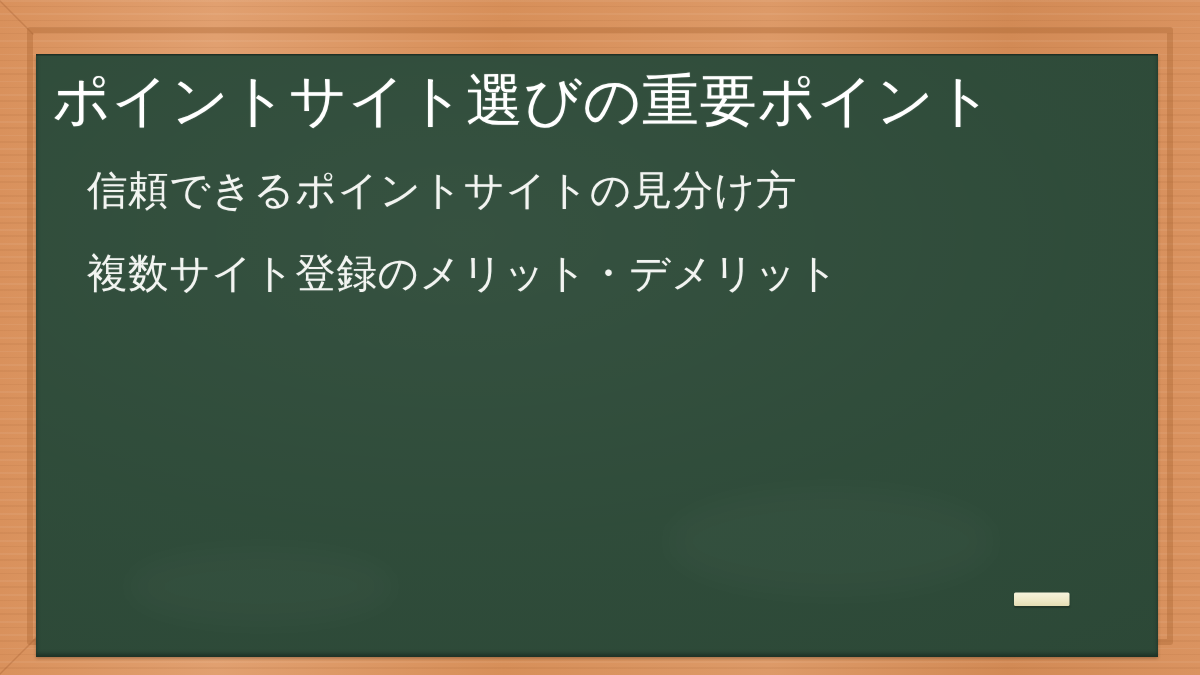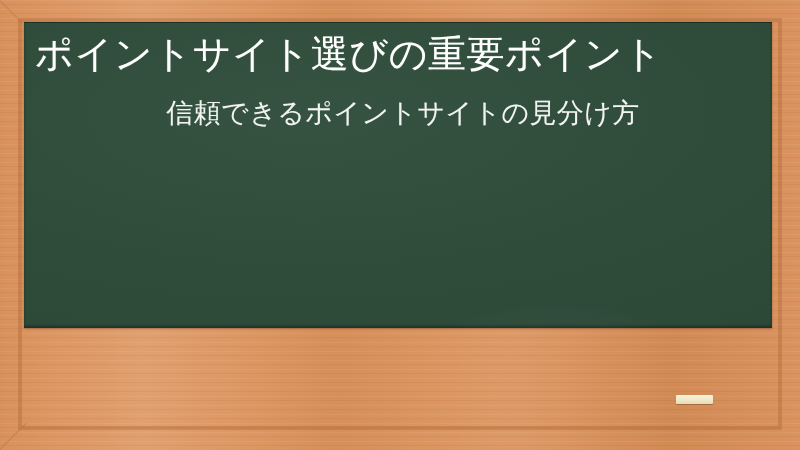--- a/index.html
+++ b/index.html
@@ -64,23 +64,23 @@
     box-sizing: border-box;
     border: 4px solid rgba(166, 96, 45, 0.35);
     border-radius: 2px;
     pointer-events: none;
   }
 
   
   .chalkboard {
     position: absolute;
     left: 24px;
-    top: 22px;
+    top: 36px;
     width: 748px;
-    height: 306px;
+    height: 402px;
     box-sizing: border-box;
     background:
       radial-gradient(ellipse 120% 110% at 38% 30%,
         rgba(255,255,255,0.045) 0%,
         rgba(255,255,255,0.012) 45%,
         rgba(0,0,0,0.05) 100%),
       #2d4a38;
     box-shadow:
       inset 0 1px 0 rgba(0,0,0,0.35),
       inset 0 -2px 3px rgba(0,0,0,0.35),
@@ -125,21 +125,20 @@
   }
   .bullet-item {
     color: #f2f4f1;
     font-size: 27px;
     line-height: 1.0;
     font-weight: 400;
     letter-spacing: 0.4px;
     white-space: nowrap;
     margin: 0 0 28px 0;
     text-shadow: 0 0 1px rgba(255,255,255,0.22);
-    text-align: center;
   }
 
   
   .chalk-stick {
     position: absolute;
     left: 676px;
     top: 395px;
     width: 37px;
     height: 9px;
     border-radius: 1px;
@@ -160,19 +159,20 @@
 
   <div class="chalkboard">
 
     <div class="smudge s1"></div>
     <div class="smudge s2"></div>
 
     <div class="board-title">ポイントサイト選びの重要ポイント</div>
 
     <ul class="bullet-list">
       <li class="bullet-item">信頼できるポイントサイトの見分け方</li>
+      <li class="bullet-item">複数サイト登録のメリット・デメリット</li>
     </ul>
 
   </div>
 
   <div class="chalk-stick"></div>
 
 </div>
 
 </body></html>

